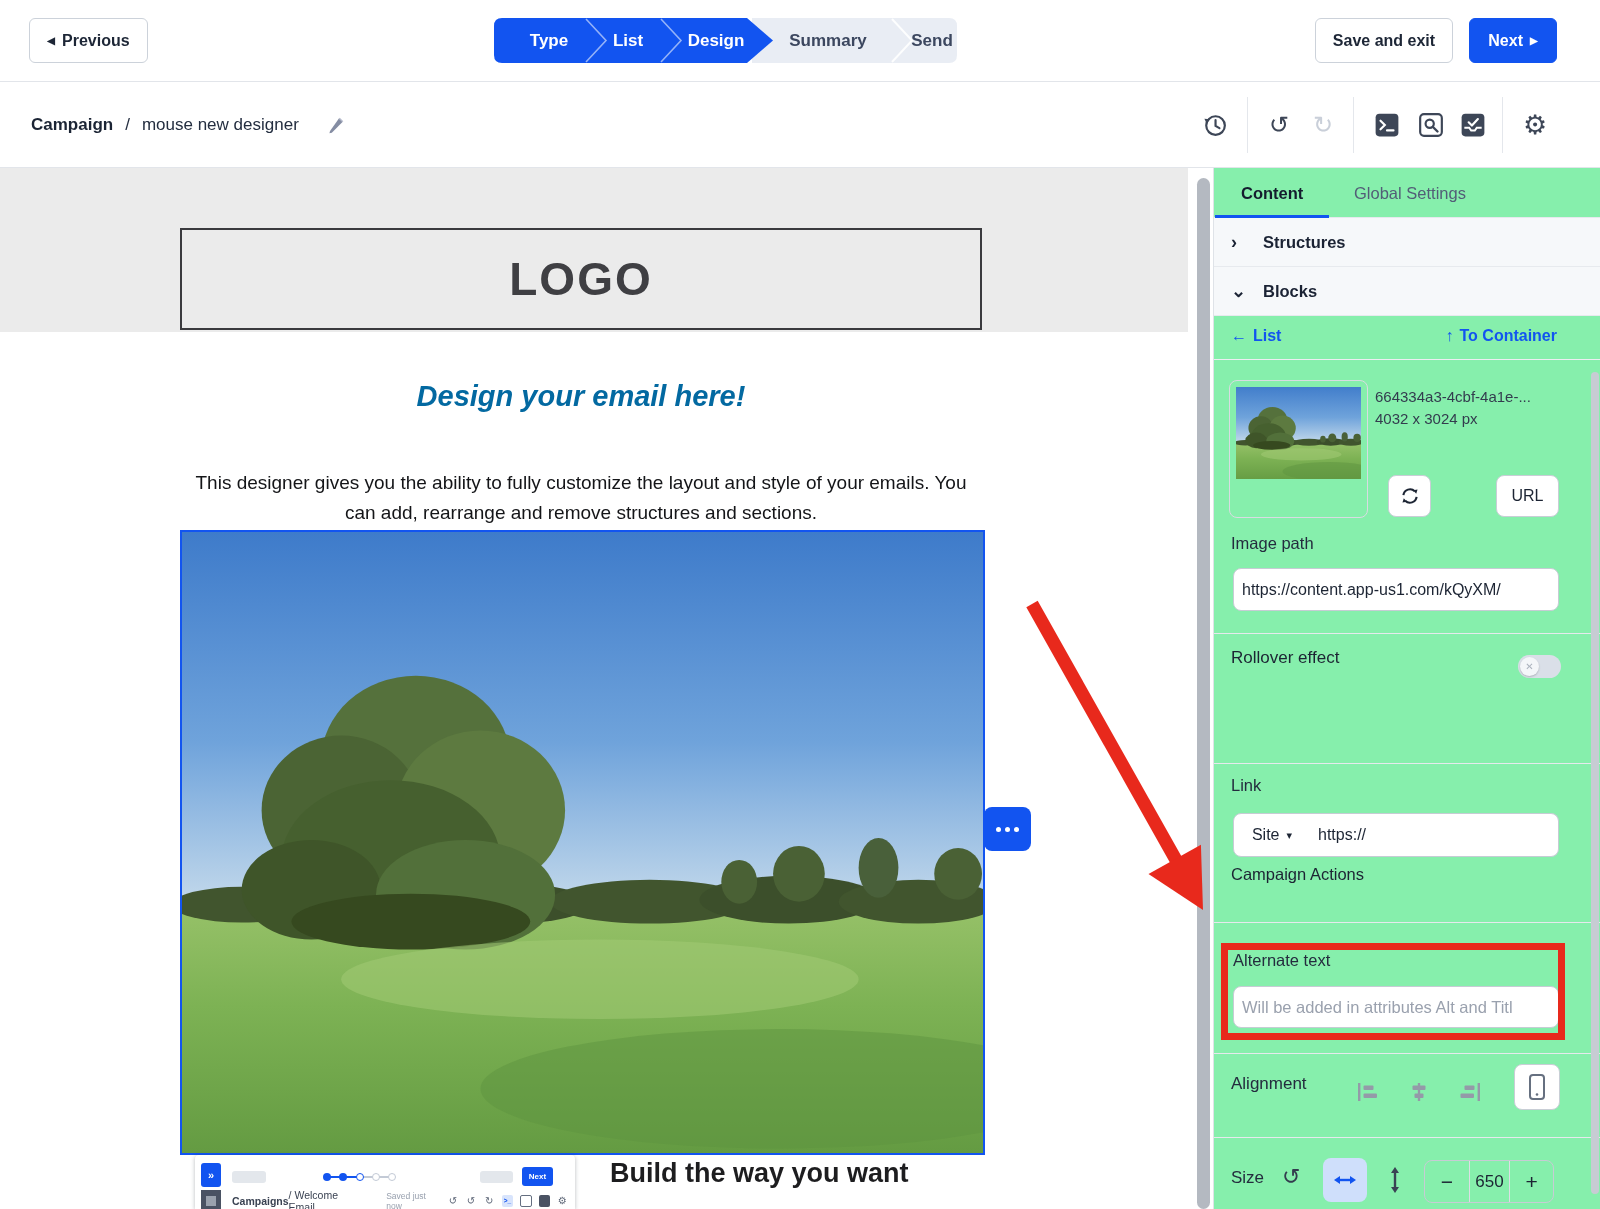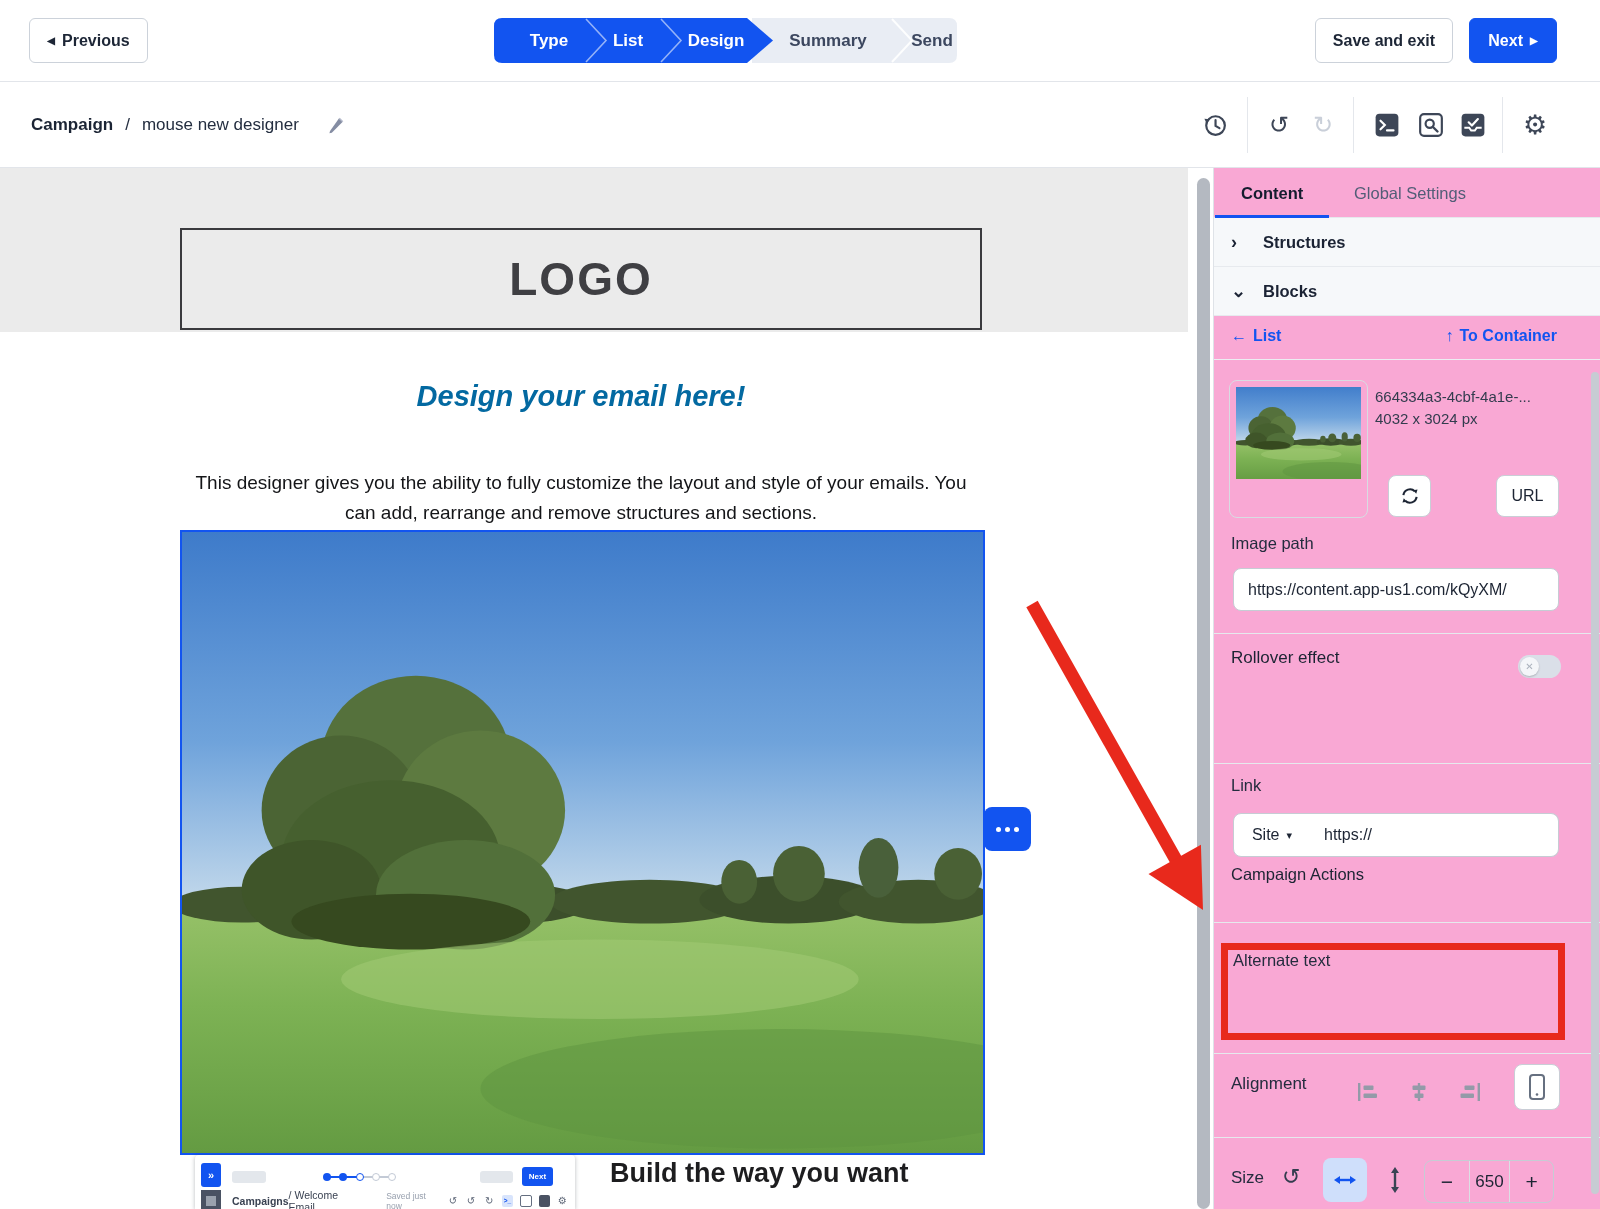--- a/index.html
+++ b/index.html
@@ -51,34 +51,34 @@
   .mrow2 { position:absolute; left:37px; top:38px; width:336px; height:15px; font-size:10.5px; color:#3a4252; display:flex; align-items:center; }
   .msaved { font-size:8.5px; color:#98a0ae; }
   .mico { width:12px; height:12px; margin-left:7px; font-size:10px; color:#5b6475; display:flex; align-items:center; justify-content:center; }
   .mico.chip { background:#d8e4fc; border-radius:2px; color:#1254f0; font-size:6.5px; font-weight:700; }
 
   
   .sb-left-thumb { position:absolute; left:1197px; top:178px; width:13px; height:1031px; background:#b4b9c1; border-radius:7px; z-index:25; cursor:pointer; }
   .sb-right-thumb { position:absolute; left:1591px; top:372px; width:8px; height:822px; background:#c7ccd3; border-radius:4px; z-index:25; cursor:pointer; }
 
   
-  .sidebar { position:absolute; left:1213px; top:168px; width:387px; height:1041px; background:#f9a8d4; border-left:1px solid #dfe3e8; z-index:10; }
+  .sidebar { position:absolute; left:1213px; top:168px; width:387px; height:1041px; background:#86efac; border-left:1px solid #dfe3e8; z-index:10; }
   .tabs { position:absolute; left:0; top:0; width:387px; height:50px; border-bottom:1px solid #e6e9ed; }
   .tab { position:absolute; top:0; height:50px; line-height:50px; font-size:16.5px; cursor:pointer; }
   .tab.on { color:#141c2e; font-weight:700; }
   .tab.off { color:#525d77; font-weight:500; }
   .tab-underline { position:absolute; left:1px; top:47px; width:114px; height:3px; background:#1254f0; }
   .accrow { position:absolute; left:0; width:387px; height:49px; background:#f6f8fa; border-bottom:1px solid #e7eaee; display:flex; align-items:center; cursor:pointer; }
   .accrow .chev { margin-left:17px; width:18px; font-size:18px; font-weight:700; color:#1b2334; }
   .accrow .lbl { margin-left:14px; font-size:16.5px; font-weight:700; color:#1b2334; }
   .backrow { position:absolute; left:0; top:148px; width:387px; height:44px; border-bottom:1px solid #eceef2; }
   .linkblue { color:#1254f0; font-weight:700; font-size:16px; cursor:pointer; display:flex; align-items:center; gap:6px; }
   .sep { position:absolute; left:0; width:387px; height:1px; background:#e6e9ed; }
   .slabel { position:absolute; font-size:16px; color:#242c3e; }
-  .sinput { position:absolute; border:1px solid #c6ccd4; border-radius:8px; height:43px; font-family:"Liberation Sans",sans-serif; font-size:16px; color:#1c2433; padding:0 14px; background:#fff; outline:none; }
+  .sinput { position:absolute; border:1px solid #c6ccd4; border-radius:8px; height:43px; font-family:"Liberation Sans",sans-serif; font-size:16px; color:#1c2433; padding:0 8px; background:#fff; outline:none; }
   .sinput::placeholder { color:#9aa1ae; }
   .card { position:absolute; left:15px; top:212px; width:139px; height:138px; border:1px solid #d8dce2; border-radius:8px; padding:6px; cursor:pointer; }
   .sqbtn { position:absolute; border:1px solid #c9ced6; border-radius:8px; background:#fff; display:flex; align-items:center; justify-content:center; cursor:pointer; }
   .toggle { position:absolute; left:304px; top:487px; width:43px; height:23px; background:#dadfe8; border-radius:12px; cursor:pointer; }
   .knob { position:absolute; left:2px; top:2px; width:19px; height:19px; border-radius:50%; background:#f4f6f9; box-shadow:0 1px 2px rgba(0,0,0,.2); display:flex; align-items:center; justify-content:center; font-size:10px; color:#aab1bd; }
   .desc { position:absolute; left:17px; top:522px; width:330px; font-size:15.5px; line-height:22px; color:#5a6880; }
   .sitecell { position:absolute; left:19px; top:645px; width:78px; height:44px; border:1px solid #c6ccd4; border-radius:8px 0 0 8px; background:#fff; display:flex; align-items:center; justify-content:center; gap:7px; font-size:16px; color:#1c2433; cursor:pointer; }
   .alignicons { position:absolute; top:915px; display:flex; align-items:center; }
   .stepgrp { position:absolute; left:210px; top:992px; width:130px; height:43px; border:1px solid #c6ccd4; border-radius:8px; display:flex; }
   .stepgrp .cell { display:flex; align-items:center; justify-content:center; font-size:21px; color:#1c2433; cursor:pointer; }
@@ -335,20 +335,21 @@
       <span>Site</span>
       <span style="font-size:11px;">▾</span>
     </div>
     <input class="sinput" style="left: 96px; top: 645px; width: 249px; height: 44px; border-radius: 0px 8px 8px 0px; border-left: none;" value="https://">
 
     <div class="slabel" style="left:17px; top:697px; font-size:16.5px; color:#1c2433;">Campaign Actions</div>
 
     <div class="sep" style="top:754px;"></div>
 
     <div class="slabel" style="left:19px; top:783px; font-size:16.5px;">Alternate text</div>
+    <input class="sinput" style="left: 19px; top: 818px; width: 326px; height: 42px; font-size: 16.5px;" placeholder="Will be added in attributes Alt and Titl">
 
     <div class="sep" style="top:885px;"></div>
 
     <div class="slabel" style="left:17px; top:906px; font-size:17px;">Alignment</div>
     <div class="alignicons" style="left:144px; gap:28px;">
       <svg width="22" height="18" viewBox="0 0 22 18">
         <rect x="0" y="0" width="2.4" height="18" fill="#949aa8"></rect>
           <rect x="5.5" y="2.5" width="10" height="4.5" rx="1" fill="#949aa8"></rect>
           <rect x="5.5" y="10.5" width="13.5" height="4.5" rx="1" fill="#949aa8"></rect>
       </svg>

